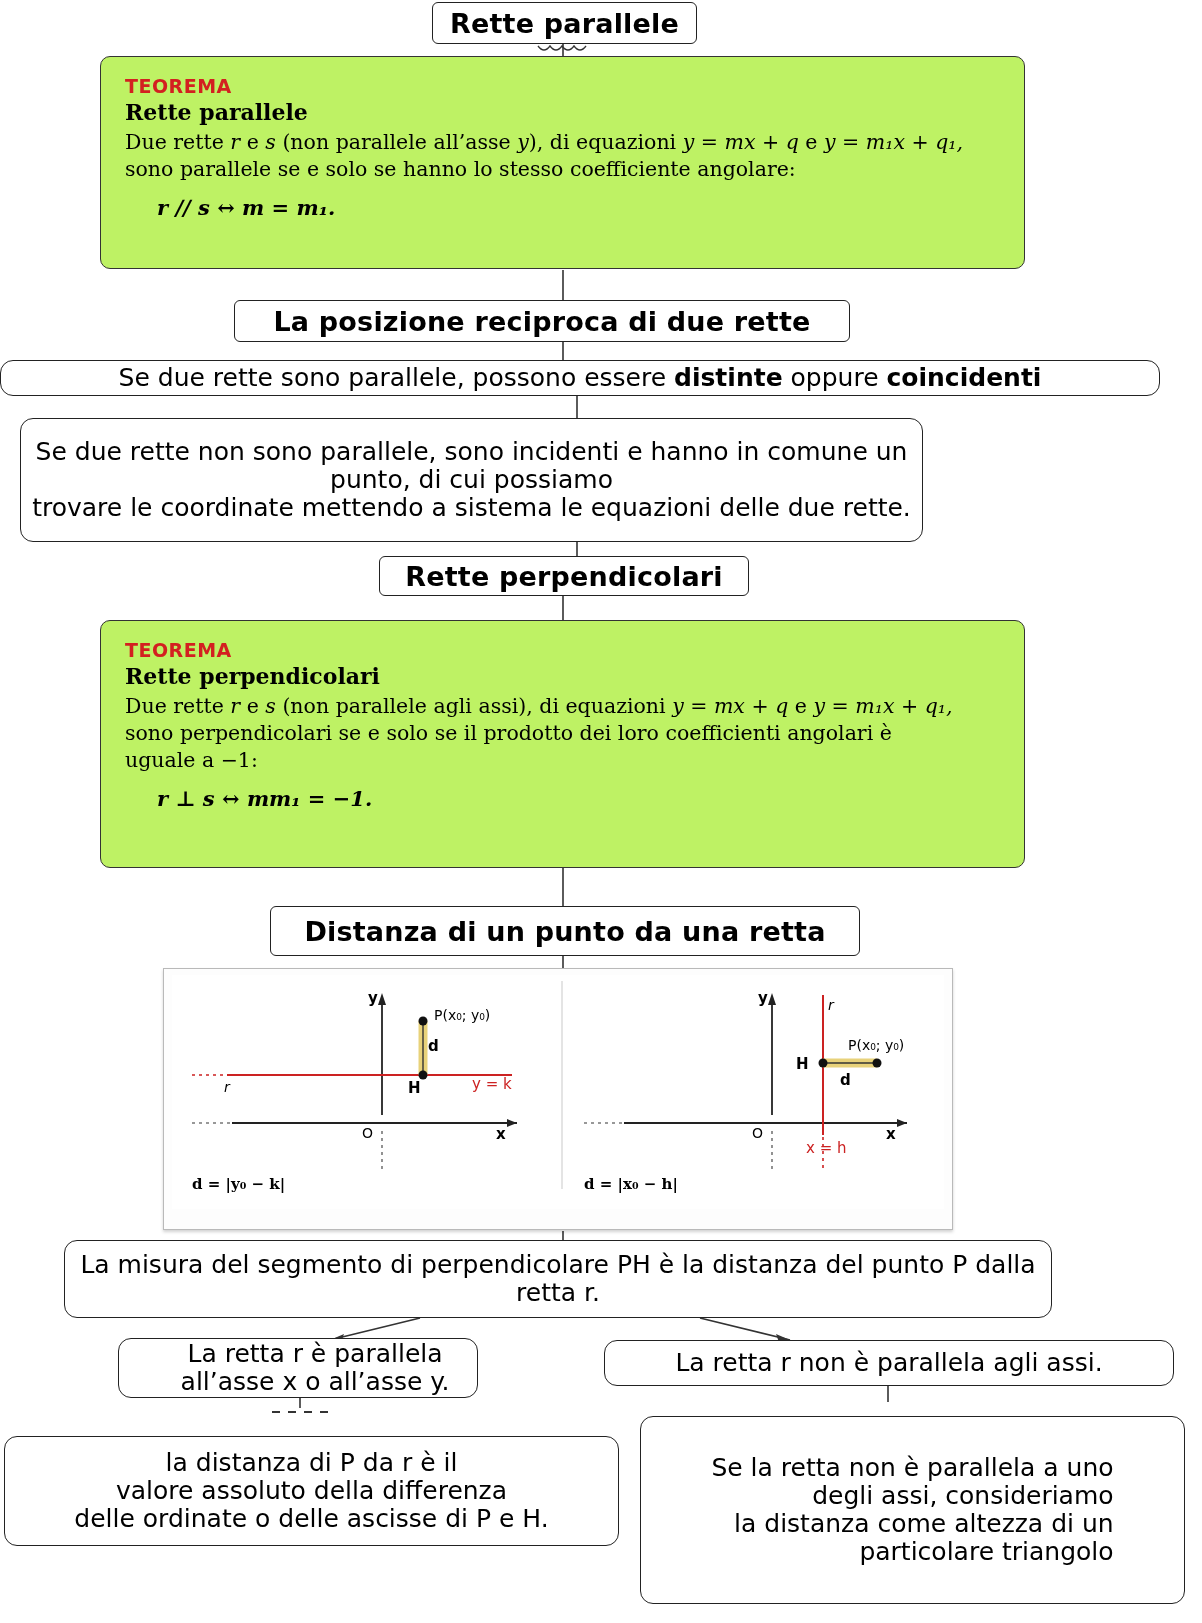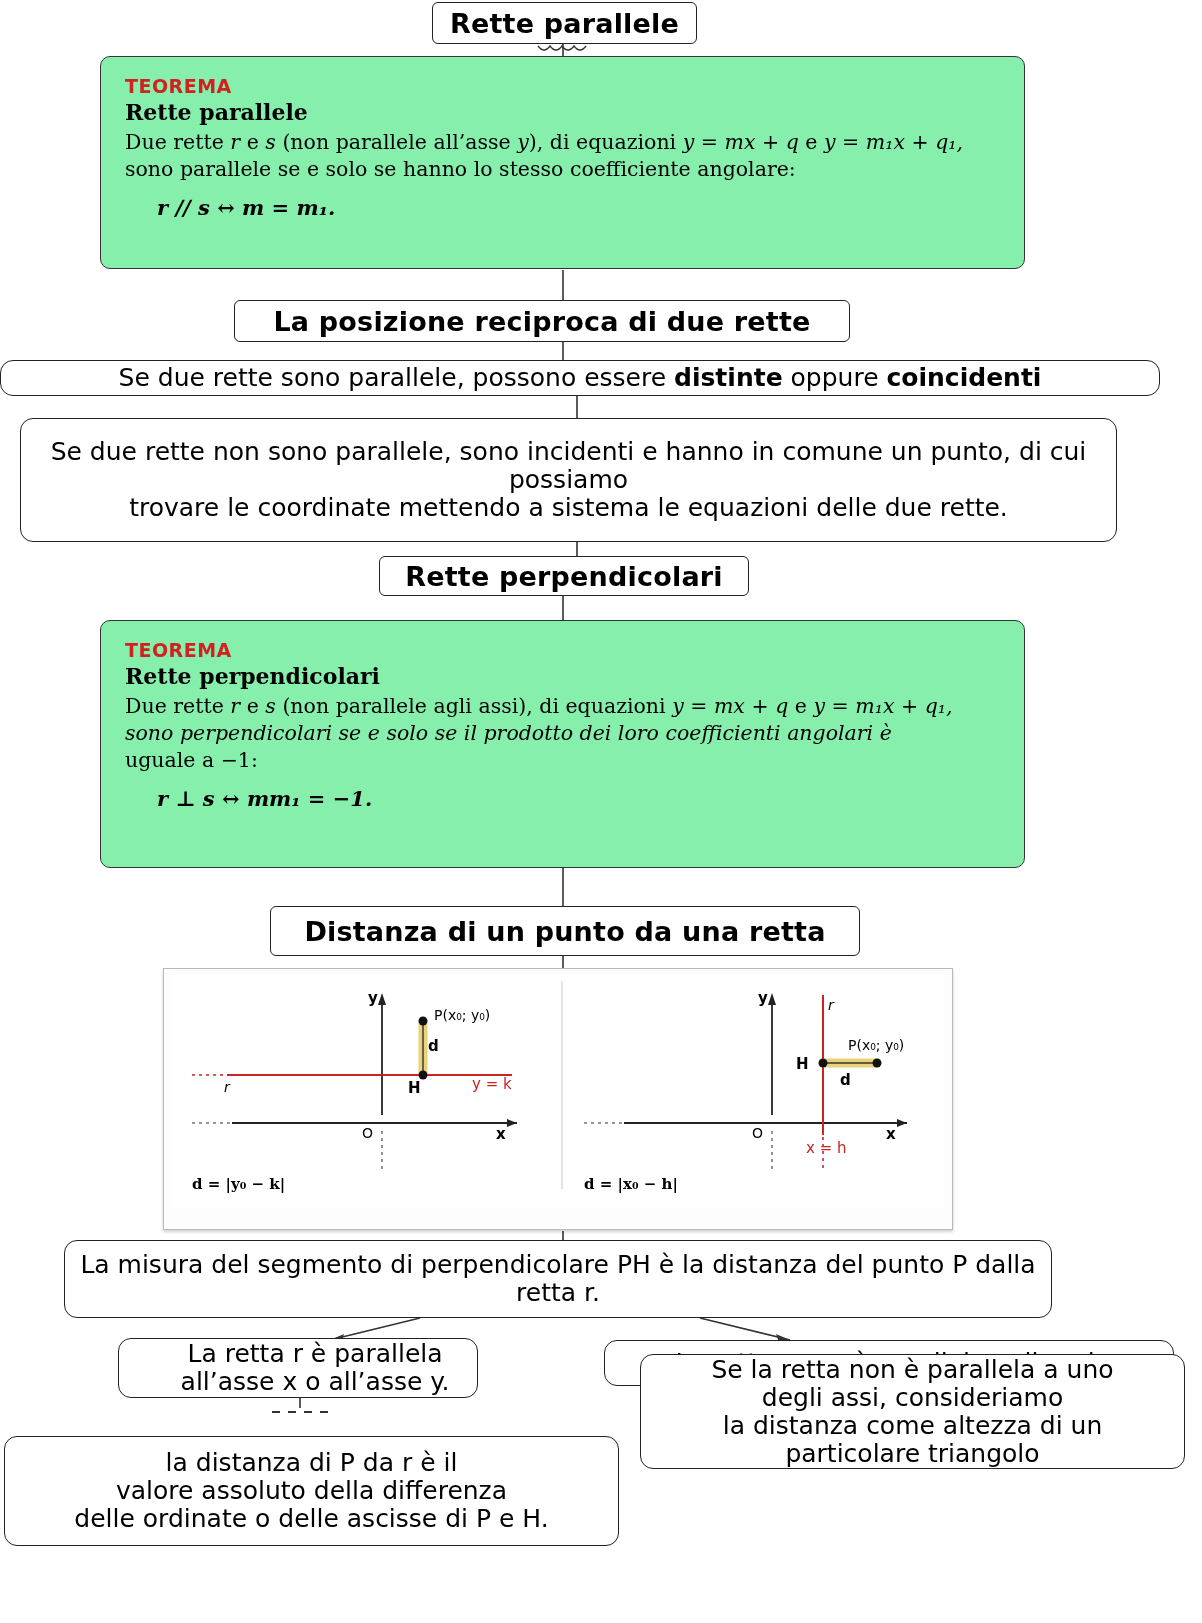--- a/index.html
+++ b/index.html
@@ -35,21 +35,21 @@
   .text-node {
     font-size: 25px;
     line-height: 1.12;
     border-radius: 13px;
   }
   .theorem-box {
     position: absolute;
     box-sizing: border-box;
     border: 1.5px solid #333333;
     border-radius: 10px;
-    background: #86efac;
+    background: #bef264;
     padding: 18px 40px 14px 24px;
     font-family: "DejaVu Serif", serif;
   }
   .theorem-label {
     color: #d32020;
     font-weight: bold;
     font-size: 19px;
     font-family: "DejaVu Sans", sans-serif;
     letter-spacing: 0.5px;
     margin-bottom: 2px;
@@ -163,35 +163,35 @@
 </div>
 
 <div class="node title-node" style="left:234px; top:300px; width:616px; height:42px;">
   <span>La posizione reciproca di due rette</span>
 </div>
 
 <div class="node text-node" style="left:0px; top:360px; width:1160px; height:36px;">
   <span><span>Se due rette sono parallele, possono essere </span><b>distinte</b><span> oppure </span><b>coincidenti</b></span>
 </div>
 
-<div class="node text-node" style="left:20px; top:418px; width:1097px; height:124px; white-space:pre-line;">
+<div class="node text-node" style="left:20px; top:418px; width:903px; height:124px; white-space:pre-line;">
   <span>Se due rette non sono parallele, sono incidenti e hanno in comune un punto, di cui possiamo
 trovare le coordinate mettendo a sistema le equazioni delle due rette.</span>
 </div>
 
 <div class="node title-node" style="left:379px; top:556px; width:370px; height:40px;">
   <span>Rette perpendicolari</span>
 </div>
 
 <div class="theorem-box" style="left:100px; top:620px; width:925px; height:248px;">
   <div class="theorem-label">TEOREMA</div>
   <div class="theorem-title">Rette perpendicolari</div>
   <div class="theorem-body">
     <span><span>Due rette </span><span class="it">r</span><span> e </span><span class="it">s</span><span> (non parallele agli assi), di equazioni </span><span class="it">y = mx + q</span><span> e </span><span class="it">y = m₁x + q₁,</span></span>
-    <div style="text-align:justify;font-style:italic;">sono perpendicolari se e solo se il prodotto dei loro coefficienti angolari è</div>
+    <div style="text-align:justify;">sono perpendicolari se e solo se il prodotto dei loro coefficienti angolari è</div>
     <div>uguale a −1:</div>
   </div>
   <div class="theorem-formula">r ⊥ s ↔ mm₁ = −1.</div>
 </div>
 
 <div class="node title-node" style="left:270px; top:906px; width:590px; height:50px;">
   <span>Distanza di un punto da una retta</span>
 </div>
 
 <div class="fig-frame" style="left:163px; top:968px; width:790px; height:262px;">
@@ -270,18 +270,18 @@
 <div class="node text-node" style="left:604px; top:1340px; width:570px; height:46px;">
   <span>La retta r non è parallela agli assi.</span>
 </div>
 
 <div class="node text-node" style="left:4px; top:1436px; width:615px; height:110px; white-space:pre-line;">
   <span>la distanza di P da r è il
 valore assoluto della differenza
 delle ordinate o delle ascisse di P e H.</span>
 </div>
 
-<div class="node text-node" style="left:640px; top:1354px; width:545px; height:115px; white-space:pre-line;">
+<div class="node text-node" style="left:640px; top:1416px; width:545px; height:188px; white-space:pre-line;text-align:right;">
   <span>Se la retta non è parallela a uno
 degli assi, consideriamo
 la distanza come altezza di un
 particolare triangolo</span>
 </div>
 
 </body></html>

